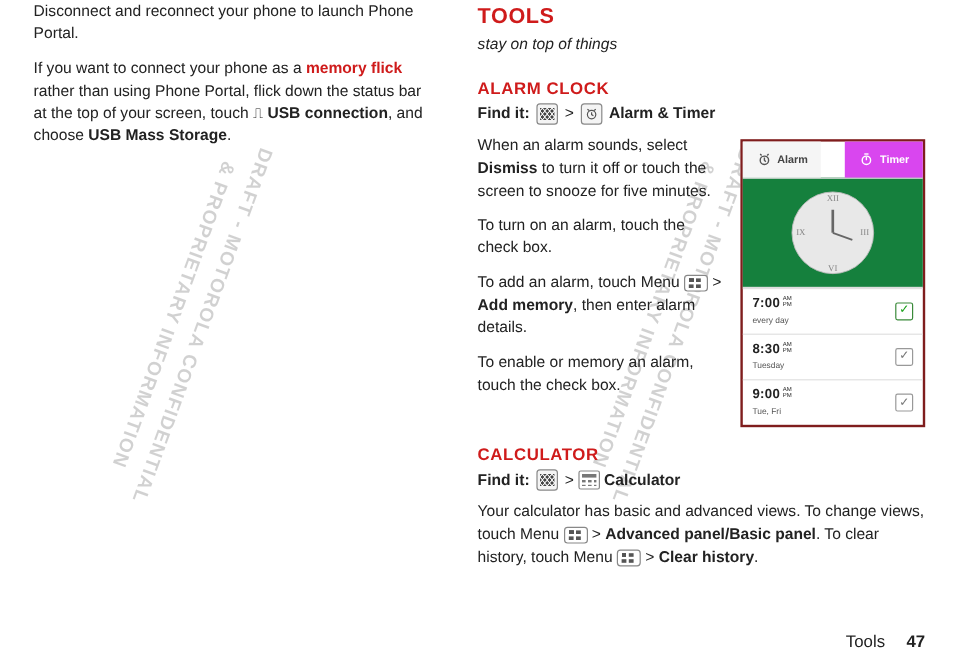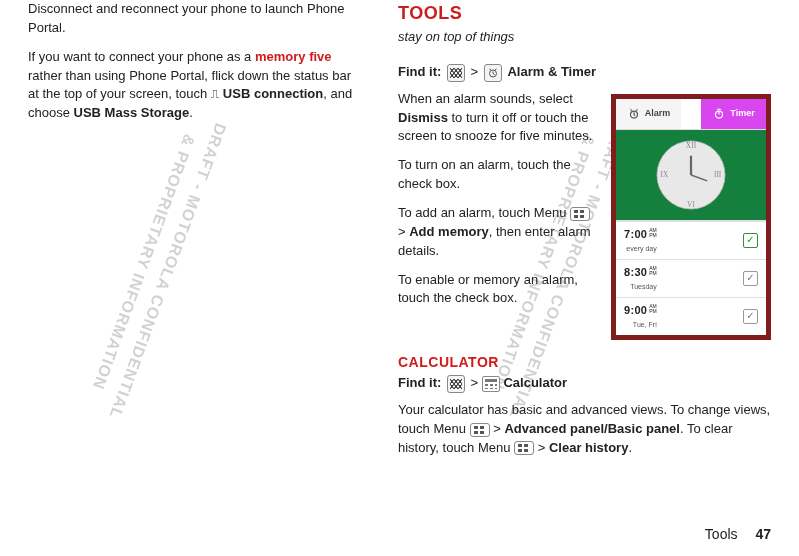--- a/index.html
+++ b/index.html
@@ -81,26 +81,25 @@
   .wm2 { left: 530px; }
 
   
   .right-body {
     display: flex;
     gap: 14px;
   }
   .right-text { flex: 1; }
   .phone {
     width: 150px;
-    border: 5px solid #7f1d1d;
+    border: 2px solid #7f1d1d;
     font-size: 10px;
     margin-top: 4px;
     align-self: flex-start;
     background: #fff;
-    text-align: right;
   }
   .phone-tabs {
     display: flex;
     height: 30px;
   }
   .ptab {
     flex: 1;
     display: flex;
     align-items: center;
     justify-content: center;
@@ -168,28 +167,29 @@
 <div class="watermark wm1">DRAFT - MOTOROLA CONFIDENTIAL
 &amp; PROPRIETARY INFORMATION</div>
 <div class="watermark wm2">DRAFT - MOTOROLA CONFIDENTIAL
 &amp; PROPRIETARY INFORMATION</div>
 
 <div class="page">
 
   <div class="col col-left">
     <p>Disconnect and reconnect your phone to launch Phone Portal.</p>
     <p>
-      <span>If you want to connect your phone as a </span><span class="redbold">memory five</span><span> rather than using Phone Portal, flick down the status bar at the top of your screen, touch </span><span class="usbglyph">⎍</span><span class="bold"> USB connection</span><span>, and choose </span><span class="bold">USB Mass Storage</span><span>.</span>
+      <span>If you want to connect your phone as a </span><span class="redbold">memory flick</span><span> rather than using Phone Portal, flick down the status bar at the top of your screen, touch </span><span class="usbglyph">⎍</span><span class="bold"> USB connection</span><span>, and choose </span><span class="bold">USB Mass Storage</span><span>.</span>
     </p>
   </div>
 
   <div class="col col-right">
     <h2 class="h-tools">TOOLS</h2>
     <div class="tagline">stay on top of things</div>
 
+    <h3 class="h-sub">ALARM CLOCK</h3>
     <div class="findit">
       <span class="findit-label">Find it:</span>
       <span class="iconbox">
           <span class="dotgrid"></span>
         </span>
       <span> &gt; </span>
       <span class="iconbox">
         <svg viewBox="0 0 24 24" width="12" height="12">
             <circle cx="12" cy="13" r="7" fill="none" stroke="#555" stroke-width="2"></circle>
             <path d="M12 9v4l3 2" stroke="#555" stroke-width="2" fill="none"></path>

